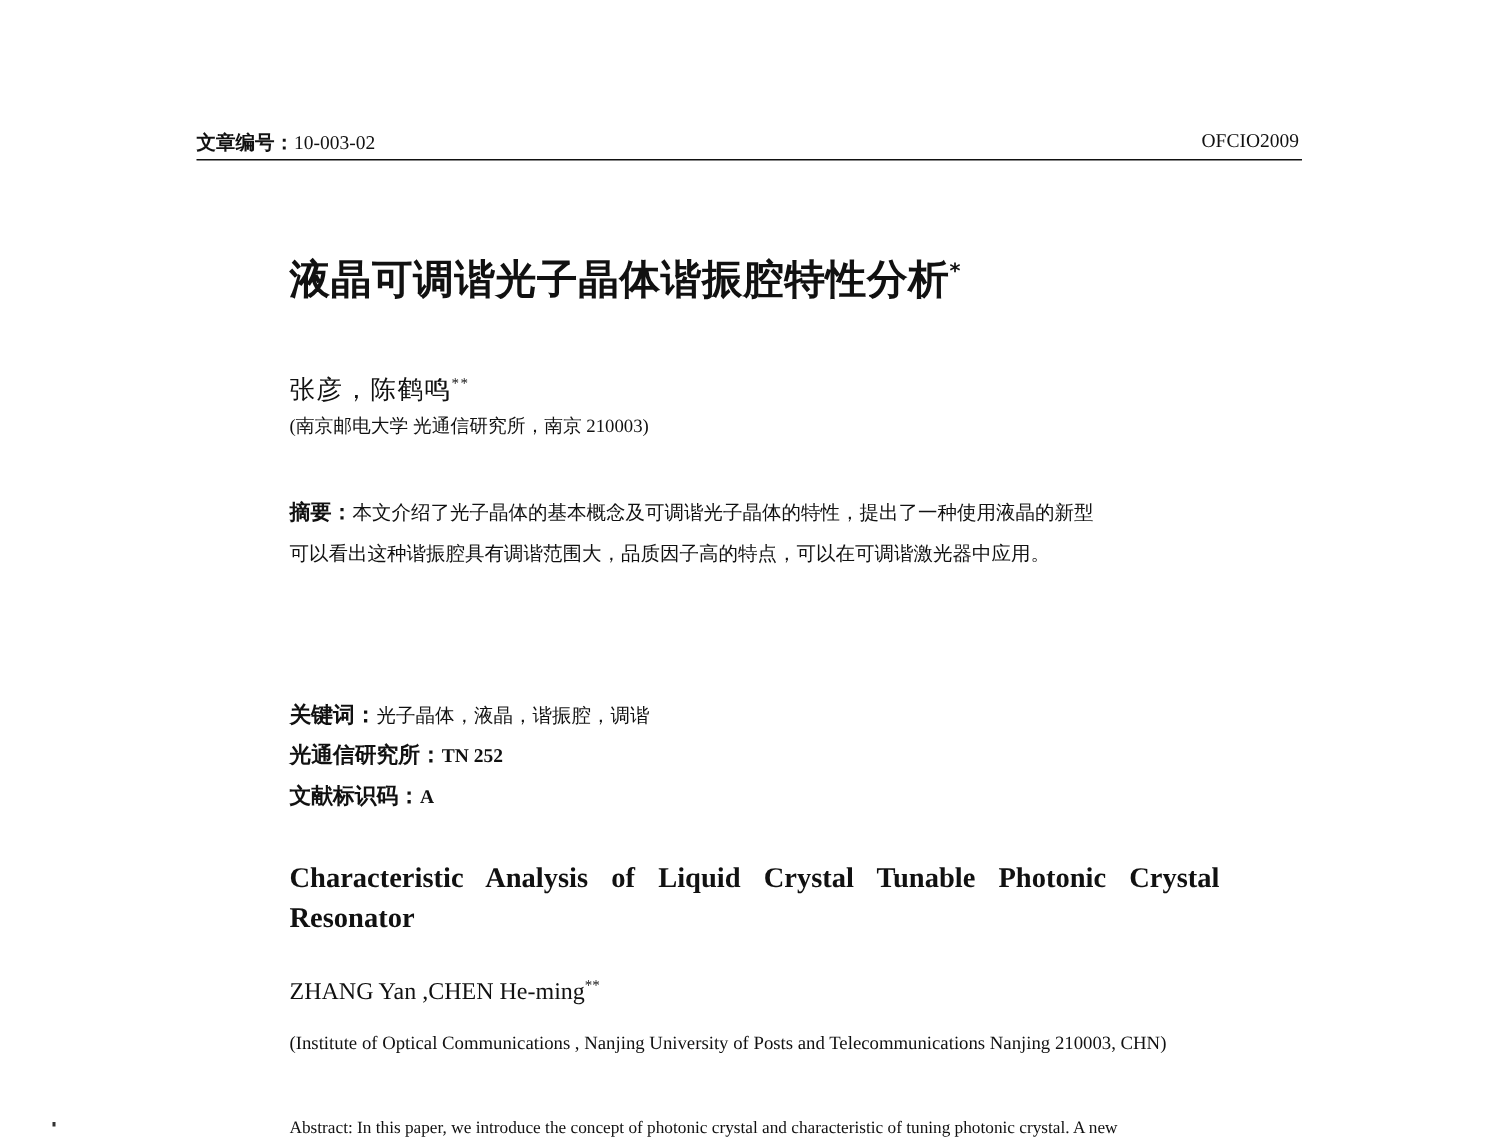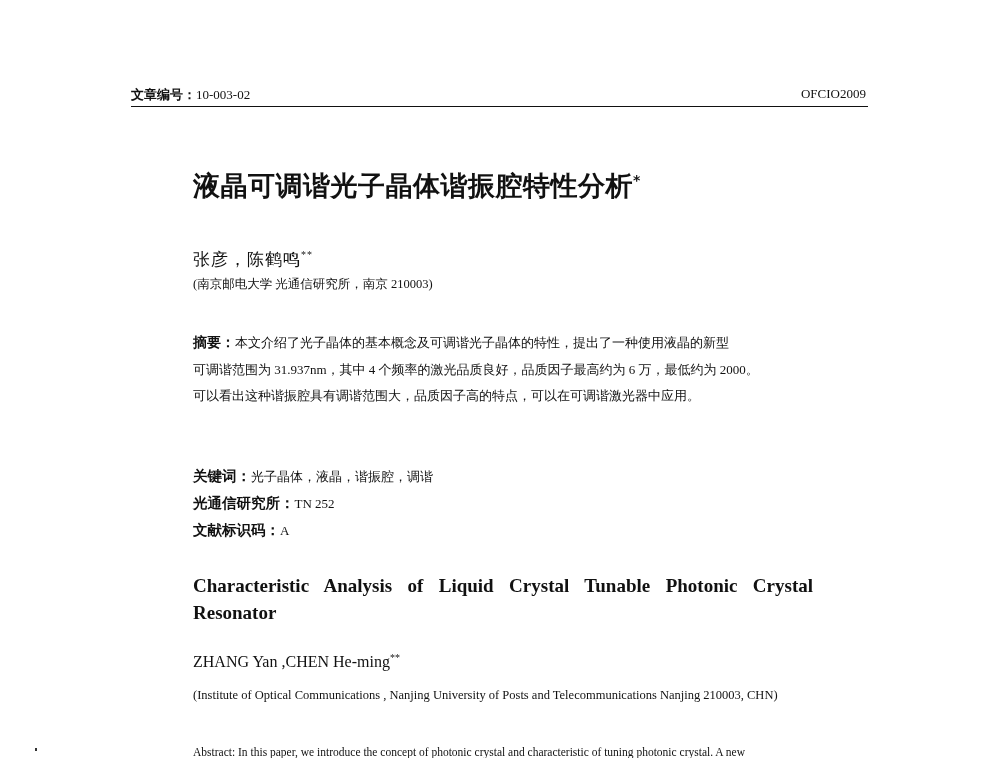--- a/index.html
+++ b/index.html
@@ -25,21 +25,21 @@
   .authors-cn { position: absolute; left: 193px; top: 248px; font-size: 17px; letter-spacing: 1px; }
   .authors-cn sup { font-size: 10px; }
   .affil-cn { position: absolute; left: 193px; top: 276px; font-size: 12.5px; }
   .abstract-cn {
     position: absolute; left: 193px; top: 329px; width: 640px;
     font-size: 13px; line-height: 26.5px;
   }
   .abstract-cn .label { font-weight: bold; font-family: "DejaVu Sans", sans-serif; font-size: 14px; margin-top: 48px; }
   .meta-line { position: absolute; left: 193px; font-size: 13px; }
   .meta-line .label { font-weight: bold; font-family: "DejaVu Sans", sans-serif; font-size: 14.5px; }
-  .meta-line .val-bold { font-weight: normal; }
+  .meta-line .val-bold { font-weight: bold; }
   .title-en {
     position: absolute; left: 193px; top: 572px; width: 620px;
     font-weight: bold; font-size: 19px; line-height: 27px;
     text-align: justify; text-align-last: left;
   }
   .authors-en { position: absolute; left: 193px; top: 652px; font-size: 16px; }
   .authors-en sup { font-size: 10px; }
   .affil-en {
     position: absolute; left: 193px; top: 681px; width: 605px;
     font-size: 12.5px; line-height: 28px; text-align: justify; text-align-last: left;
@@ -66,21 +66,20 @@
 </div>
 
 <div class="authors-cn">
   <span>张彦，陈鹤鸣</span><sup>**</sup>
 </div>
 
 <div class="affil-cn">(南京邮电大学  光通信研究所，南京 210003)</div>
 
 <div class="abstract-cn">
   <div><span class="label">摘要：</span><span>本文介绍了光子晶体的基本概念及可调谐光子晶体的特性，提出了一种使用液晶的新型</span></div>
-  <div>可调谐范围为 31.937nm，其中 4 个频率的激光品质良好，品质因子最高约为 6 万，最低约为 2000。</div>
   <div>可以看出这种谐振腔具有调谐范围大，品质因子高的特点，可以在可调谐激光器中应用。</div>
 </div>
 
 <div class="meta-line" style="top:467px;">
   <span class="label">关键词：</span><span>光子晶体，液晶，谐振腔，调谐</span>
 </div>
 <div class="meta-line" style="top:494px;">
   <span class="label">光通信研究所：</span><span class="val-bold">TN 252</span>
 </div>
 <div class="meta-line" style="top:521px;">

